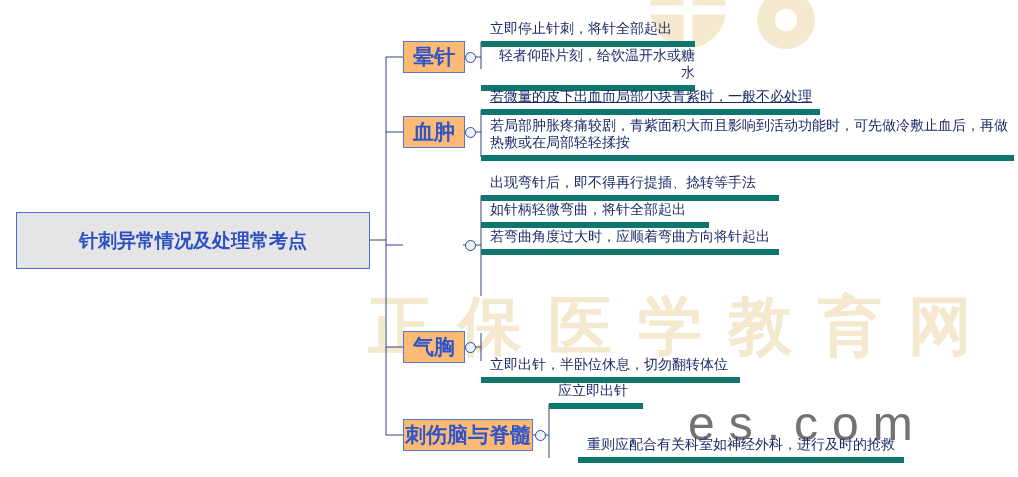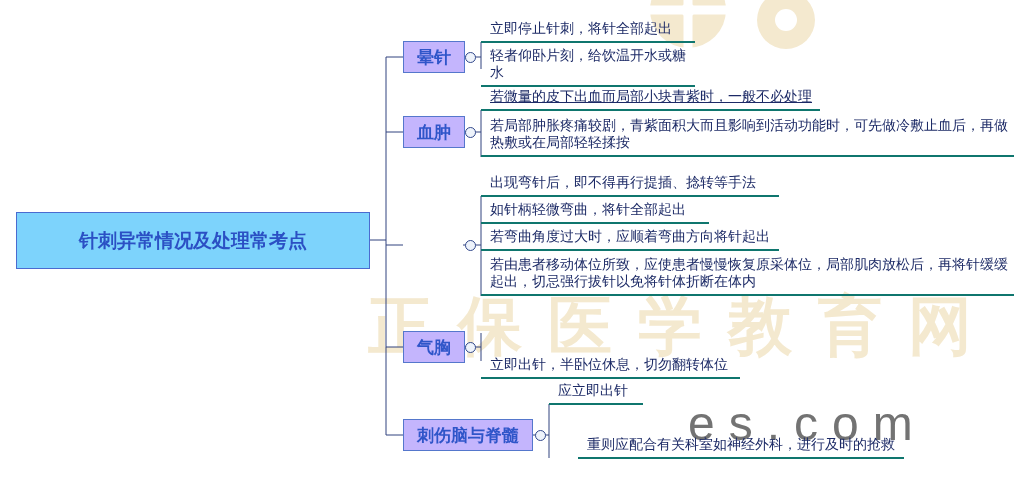--- a/index.html
+++ b/index.html
@@ -16,34 +16,34 @@
   }
   .wm-sub {
     position:absolute; left:688px; top:396px;
     font-size:48px; color:#737373; letter-spacing:14px;
     white-space:nowrap; z-index:0;
   }
   svg.deco { z-index:0; }
   svg.lines { z-index:1; }
   .root-node {
     position:absolute; left:16px; top:212px; width:352px; height:55px;
-    background:#7dd3fc; border:1px solid #4a6bd0; color:#2b50c4;
+    background:#e5e5e5; border:1px solid #4a6bd0; color:#2b50c4;
     display:flex; align-items:center; justify-content:center;
     font-size:19px; font-weight:600; z-index:2;
   }
   .branch-node {
-    position:absolute; height:30px; background:#c4b5fd;
+    position:absolute; height:30px; background:#fdba74;
     border:1px solid #5577cc; color:#2f55c9;
     display:flex; align-items:center; justify-content:center;
-    font-size:17px; font-weight:600; z-index:2;
+    font-size:21px; font-weight:600; z-index:2;
   }
   .leaf {
     position:absolute; font-size:14px; line-height:17px;
     color:#1c2a66; padding:0 0 4px 9px;
-    border-bottom:2px solid #0f766e; z-index:2;
+    border-bottom:6px solid #0f766e; z-index:2;
   }
   .toggle {
     position:absolute; width:9px; height:9px; border-radius:50%;
     background:#eef3fb; border:1px solid #33498c; z-index:3;
   }
 </style>
 </head>
 <body>
 
 <div class="canvas">
@@ -69,28 +69,27 @@
   <div class="branch-node" style="left:403px; top:331px; width:60px;">气胸</div>
   <div class="branch-node" style="left:403px; top:419px; width:128px;">刺伤脑与脊髓</div>
 
   <div class="toggle" style="left:465px; top:52px;"></div>
   <div class="toggle" style="left:465px; top:127px;"></div>
   <div class="toggle" style="left:465px; top:240px;"></div>
   <div class="toggle" style="left:465px; top:342px;"></div>
   <div class="toggle" style="left:535px; top:430px;"></div>
 
   <div class="leaf" style="left:481px; top:20px;  width:205px;">立即停止针刺，将针全部起出</div>
-  <div class="leaf" style="left:481px; top:47px;  width:205px;">轻者仰卧片刻，给饮温开水或糖水</div>
+  <div class="leaf" style="left:481px; top:47px;  width:205px;text-align:right;">轻者仰卧片刻，给饮温开水或糖水</div>
 
   <div class="leaf" style="left:481px; top:88px;  width:330px;text-decoration:underline;">若微量的皮下出血而局部小块青紫时，一般不必处理</div>
   <div class="leaf" style="left:481px; top:117px; width:524px;">若局部肿胀疼痛较剧，青紫面积大而且影响到活动功能时，可先做冷敷止血后，再做热敷或在局部轻轻揉按</div>
 
   <div class="leaf" style="left:481px; top:174px; width:289px;">出现弯针后，即不得再行提插、捻转等手法</div>
   <div class="leaf" style="left:481px; top:201px; width:219px;">如针柄轻微弯曲，将针全部起出</div>
   <div class="leaf" style="left:481px; top:228px; width:289px;">若弯曲角度过大时，应顺着弯曲方向将针起出</div>
-  <div class="leaf" style="left:481px; top:256px; width:524px;">若由患者移动体位所致，应使患者慢慢恢复原采体位，局部肌肉放松后，再将针缓缓起出，切忌强行拔针以免将针体折断在体内</div>
 
   <div class="leaf" style="left:481px; top:311px; width:250px;margin-top:45px;">立即出针，半卧位休息，切勿翻转体位</div>
 
   <div class="leaf" style="left:549px; top:382px; width:85px;">应立即出针</div>
   <div class="leaf" style="left:578px; top:436px; width:317px;">重则应配合有关科室如神经外科，进行及时的抢救</div>
 
 </div>
 
 </body></html>

